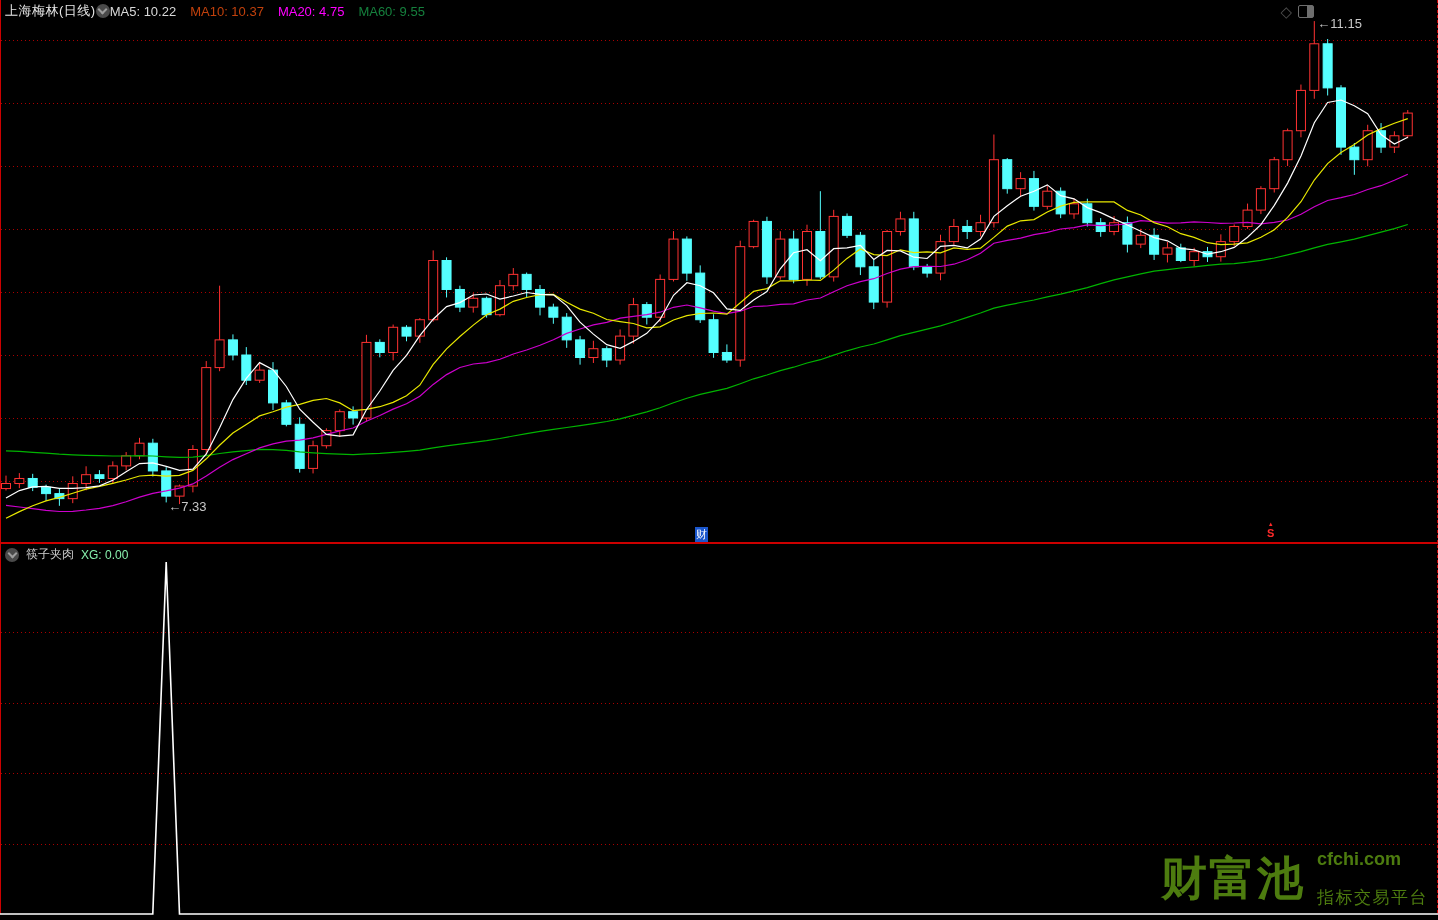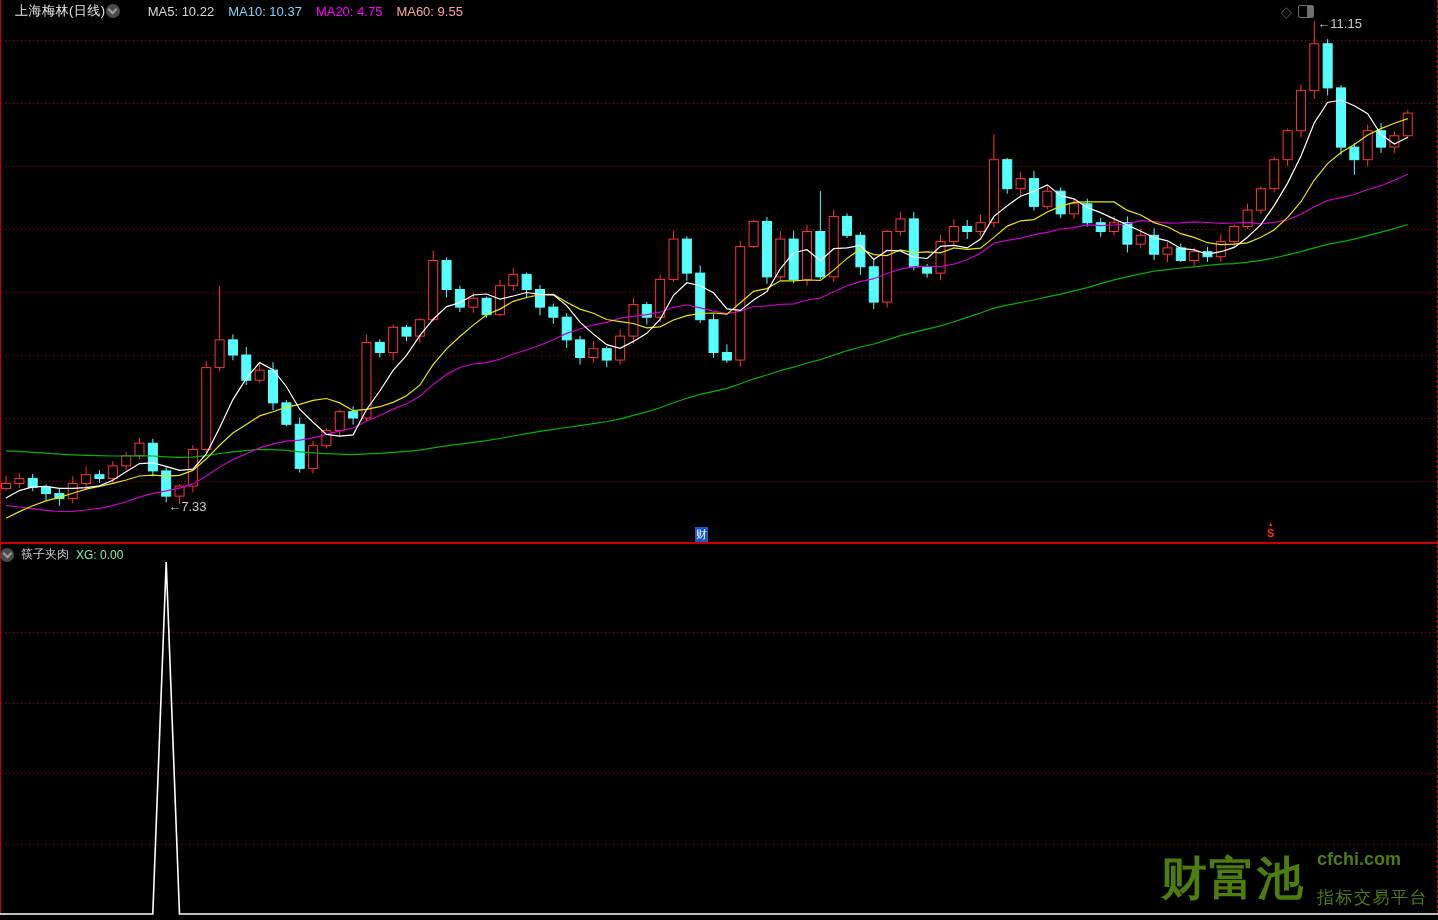--- a/index.html
+++ b/index.html
@@ -1,35 +1,35 @@
 <!DOCTYPE html>
 <html><head>
 <meta charset="utf-8">
 <style>
   html,body{margin:0;padding:0;background:#000;}
   .screen{position:relative;width:1438px;height:920px;background:#000;overflow:hidden;
           font-family:"Liberation Sans","DejaVu Sans",sans-serif;}
   svg#chart{position:absolute;left:0;top:0;}
   
   .titlebar{position:absolute;left:0;top:0;width:1330px;height:22px;display:flex;
-            align-items:center;gap:0;padding-left:15px;box-sizing:border-box;font-size:13px;z-index:5;}
+            align-items:center;gap:0;padding-left:5px;box-sizing:border-box;font-size:13px;z-index:5;}
   .title{color:#e6e6e6;letter-spacing:.5px;}
   .circle-ico{width:14px;height:14px;border-radius:50%;background:#4a4a4a;display:inline-flex;
               align-items:center;justify-content:center;flex:0 0 auto;}
   .chev{width:5px;height:5px;border-right:2px solid #9d9d9d;border-bottom:2px solid #9d9d9d;
         transform:rotate(45deg);margin-top:-3px;}
   .ma-values{display:flex;gap:14px;font-size:13px;}
   .tb-spacer{flex:1;}
   .tb-icons{display:flex;align-items:center;gap:6px;margin-right:16px;}
   .diamond-ico{color:#4f4f4f;font-size:15px;line-height:1;}
   .layout-ico{width:14px;height:11px;border:1px solid #6e6e6e;border-radius:2px;position:relative;}
   .layout-ico i{position:absolute;right:0;top:0;bottom:0;width:6px;background:#6e6e6e;}
   
   .sub-header{position:absolute;left:0;top:546px;display:flex;align-items:center;gap:7px;
-              font-size:12px;z-index:5;}
+              padding-left:5px;font-size:12px;z-index:5;}
   .sub-name{color:#d2d2d2;}
   .sub-value{color:#86efac;}
   
   .cai-badge{position:absolute;left:695px;top:527px;width:13px;height:15px;background:#1a56cc;
              color:#fff;font-size:11px;line-height:15px;text-align:center;z-index:4;}
   .sell-marker{position:absolute;left:1267px;top:521px;display:flex;flex-direction:column;
                align-items:center;color:#ff2a2a;z-index:4;}
   .sell-marker .arr{font-size:6px;line-height:6px;}
   .sell-marker .ltr{font-size:11px;line-height:12px;font-weight:bold;}
   
@@ -291,24 +291,24 @@
     <text id="low-label" font-size="13" fill="#c8c8c8" x="168.2" y="511.42">←7.33</text>
     <text id="high-label" font-size="13" fill="#c8c8c8" x="1317.3" y="28.099999999999955">←11.15</text>
   </svg>
 
   <div class="titlebar">
     <span class="title">上海梅林(日线)</span>
     <span class="circle-ico">
         <span class="chev"></span>
       </span>
     <span class="ma-values" id="ma-values">
-        <span style="color: rgb(216, 216, 216); margin-left: 28px;">MA5: 10.22</span>
-        <span style="color: #7dd3fc;">MA10: 10.37</span>
+        <span style="color: rgb(216, 216, 216);">MA5: 10.22</span>
+        <span style="color: #c2410c;">MA10: 10.37</span>
         <span style="color: rgb(255, 0, 255);">MA20: 4.75</span>
-        <span style="color: #fca5a5;">MA60: 9.55</span>
+        <span style="color: #15803d;">MA60: 9.55</span>
       </span>
     <span class="tb-spacer"></span>
     <span class="tb-icons">
       <span class="diamond-ico">◇</span>
       <span class="layout-ico">
           <i></i>
         </span>
     </span>
   </div>
 

